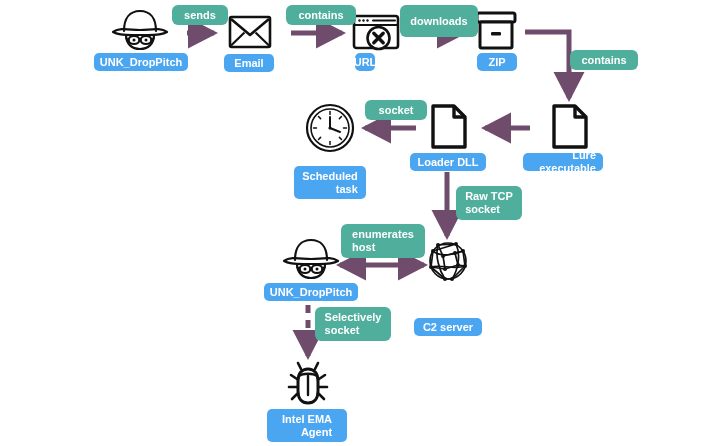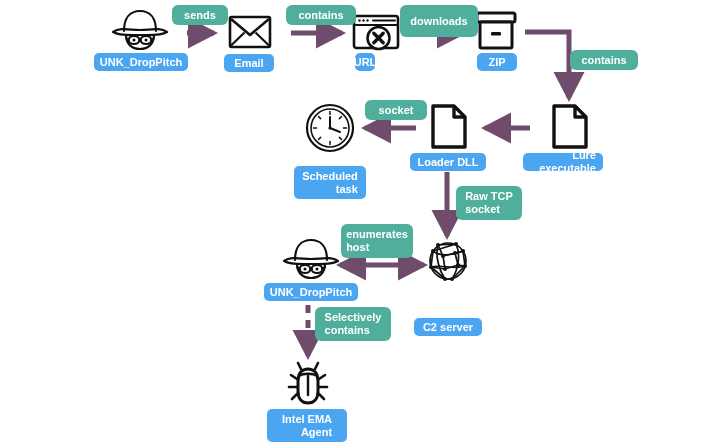--- a/index.html
+++ b/index.html
@@ -274,19 +274,19 @@
   <div class="edge-label" style="left:400px; top:5px; width:78px; height:32px;">downloads</div>
 
   <div class="edge-label" style="left:570px; top:50px; width:68px; height:20px;">contains</div>
 
 
   <div class="edge-label" style="left:365px; top:100px; width:62px; height:20px;">socket</div>
 
   <div class="edge-label" style="left:456px; top:186px; width:66px; height:34px;">Raw TCP
 socket</div>
 
-  <div class="edge-label" style="left:341px; top:224px; width:72px; height:34px;">enumerates
+  <div class="edge-label" style="left:341px; top:224px; width:84px; height:34px;">enumerates
 host</div>
 
   <div class="edge-label" style="left:315px; top:307px; width:76px; height:34px;">Selectively
-contains</div>
+socket</div>
 
 </div>
 
 </body></html>

